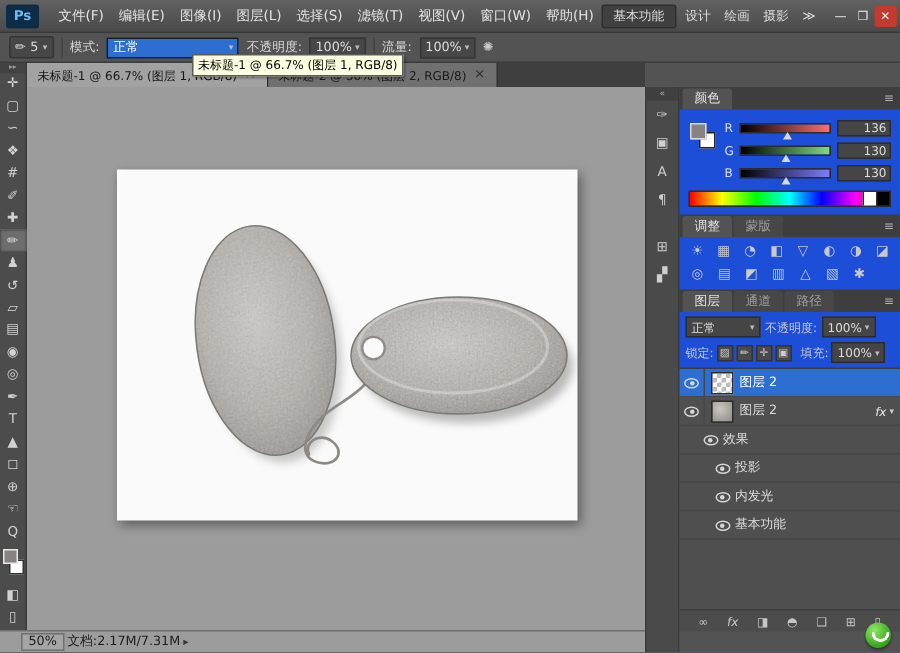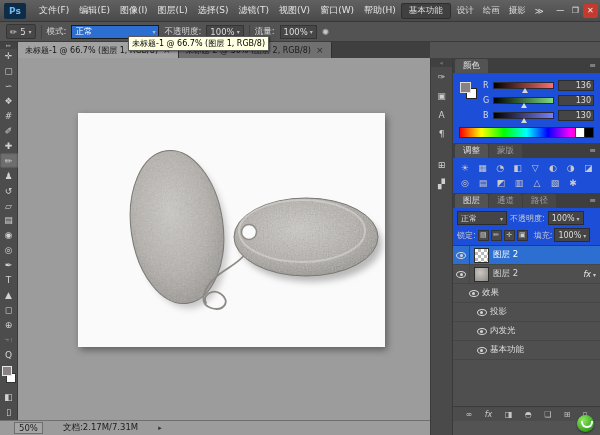--- a/index.html
+++ b/index.html
@@ -105,21 +105,21 @@
   .sub{padding-left:12px}
   .sub .eyecell,.sub2 .eyecell{border-right:none}
   .sub2{padding-left:20px}
   .padlock{position:relative;margin-left:auto;margin-right:7px;width:7px;height:5px;background:#d8d8d8}
   .padlock:before{content:"";position:absolute;left:1px;top:-4px;width:3px;height:3px;border:1px solid #d8d8d8;border-bottom:none;border-radius:3px 3px 0 0}
   .lbottom{height:15px;border-top:1px solid #3c3c3c;background:#4c4c4c;display:flex;align-items:center;justify-content:space-evenly;flex:none}
   .bico{color:#c6c6c6;font-size:8px}
   .lfill{height:14px;background:#535353;flex:none}
 
   
-  .statusbar{position:absolute;left:0;bottom:0;width:430px;height:15px;background:#9c9c9c;border-top:1px solid #6f6f6f;display:flex;align-items:center;gap:20px;padding-left:14px;color:#1d1d1d;font-size:8.5px}
+  .statusbar{position:absolute;left:0;bottom:0;width:430px;height:15px;background:#9c9c9c;border-top:1px solid #6f6f6f;display:flex;align-items:center;gap:2px;padding-left:14px;color:#1d1d1d;font-size:8.5px}
   .zoombox{border:1px solid #6f6f6f;padding:0 4px;height:12px;line-height:11px;background:#a5a5a5}
   .sarrow{font-size:7px;color:#333}
 
   .badge{position:absolute;right:6px;bottom:3px;width:17px;height:17px;border-radius:50%;background:radial-gradient(circle at 35% 30%,#8ee860,#2f9e1a 75%);box-shadow:0 1px 2px rgba(0,0,0,.5);z-index:80}
   .badge:after{content:"";position:absolute;left:4px;top:6px;width:8px;height:5px;border:2px solid #fff;border-top:none;border-radius:0 0 6px 6px}
 </style>
 </head>
 <body>
 
 <div id="root">

